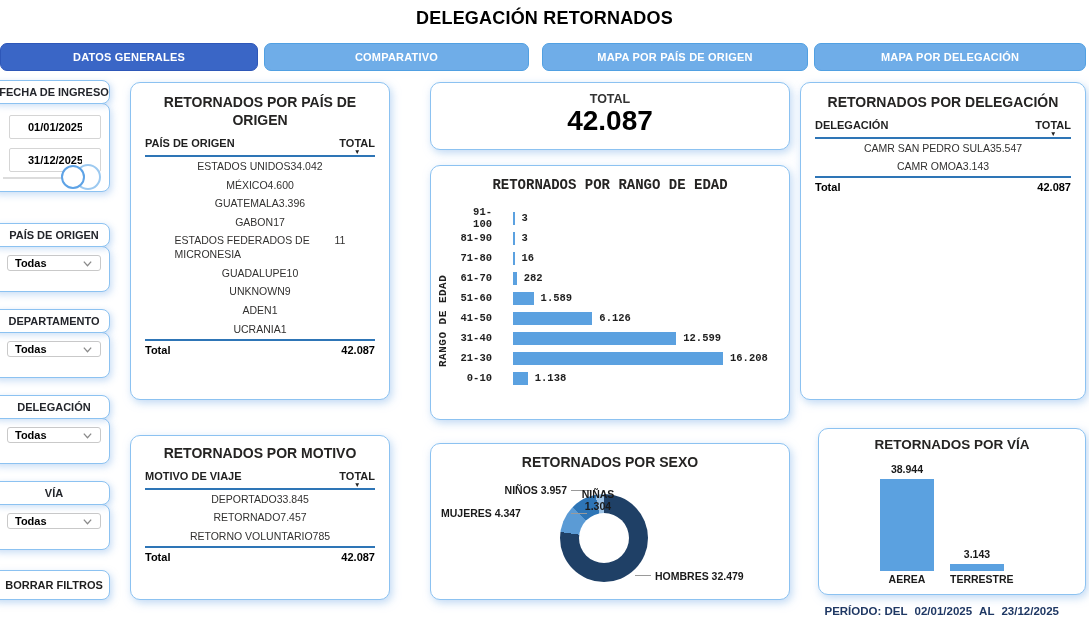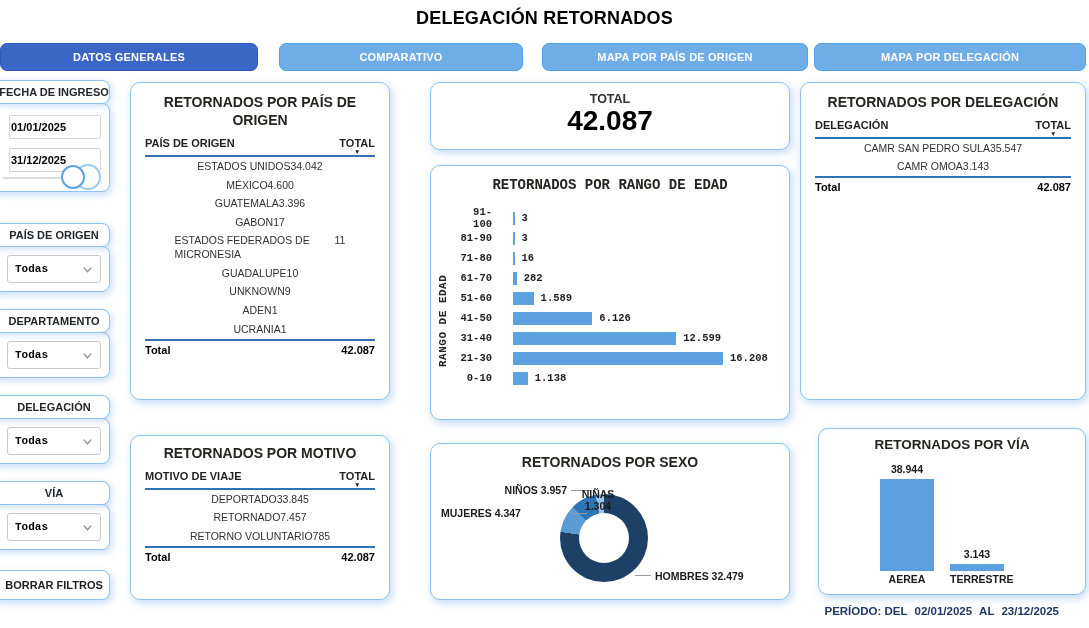--- a/index.html
+++ b/index.html
@@ -21,27 +21,27 @@
     box-shadow:2px 3px 8px rgba(140,185,235,.55); }
 
   
   .fhead { position:absolute; left:-10px; width:120px; height:24px; background:#fff;
     border:1px solid #8cc2f1; border-radius:8px; display:flex; align-items:center; justify-content:center;
     font-size:11px; font-weight:bold; color:#23252b; box-shadow:2px 2px 6px rgba(140,185,235,.45); z-index:2;
     padding-left:8px; }
   .fbody { position:absolute; left:-10px; width:120px; background:#fff; border:1px solid #8cc2f1;
     border-radius:8px; box-shadow:2px 3px 7px rgba(140,185,235,.45); padding-left:8px; }
   .date-input { display:block; width:92px; height:24px; margin:0 0 0 10px; border:1px solid #d5d5d5;
-    border-radius:2px; font-family:inherit; font-size:11px; font-weight:bold; color:#000; padding:0 1px; background:#fff; }
+    border-radius:2px; font-family:inherit; font-size:11px; font-weight:bold; color:#000; padding:0 18px; background:#fff; }
   .slider-track { position:absolute; left:12px; right:34px; top:73px; height:2px; background:#dcdcdc; }
   .slider-handle { position:absolute; border-radius:50%; background:#fff; }
   .h1 { width:24px; height:24px; border:2px solid #5ea3e6; right:24px; top:61px; z-index:2; }
   .h2 { width:26px; height:26px; border:2px solid #9cc9f0; right:8px; top:60px; }
-  .dropdown { margin:8px 8px 8px 8px; height:28px; border:1px solid #c9c9c9; border-radius:3px;
-    display:flex; align-items:center; justify-content:space-between; padding:0 7px; cursor:pointer; background:#fff;font-family:Liberation Mono, monospace; }
+  .dropdown { margin:8px 8px 8px 8px; height:16px; border:1px solid #c9c9c9; border-radius:3px;
+    display:flex; align-items:center; justify-content:space-between; padding:0 7px; cursor:pointer; background:#fff; }
   .dd-value { font-size:11px; font-weight:bold; color:#000; }
   .chev { width:11px; height:11px; flex:0 0 auto; }
   .clear-btn { position:absolute; left:-10px; width:120px; height:30px; background:#fff; border:1px solid #8cc2f1;
     border-radius:8px; font-family:inherit; font-size:11px; font-weight:bold; color:#1f1f1f; cursor:pointer;
     box-shadow:2px 3px 7px rgba(140,185,235,.5); padding-left:8px; }
 
   
   .tbl-title { font-size:14px; font-weight:bold; color:#252423; text-align:center; padding:10px 14px 4px; line-height:1.3; }
   .tbl { margin:0 14px; }
   .thead { display:flex; justify-content:space-between; align-items:flex-start;
@@ -88,21 +88,21 @@
   .periodo span:first-child { margin-left:0; }
 </style>
 </head>
 <body>
 
 <div id="root">
 
   <div class="page-title">DELEGACIÓN RETORNADOS</div>
 
   <div class="tab active" style="left:0;width:258px;">DATOS GENERALES</div>
-  <div class="tab inactive" style="left:279px;width:244px;">COMPARATIVO</div>
+  <div class="tab inactive" style="left:264px;width:265px;">COMPARATIVO</div>
   <div class="tab inactive" style="left:542px;width:266px;">MAPA POR PAÍS DE ORIGEN</div>
   <div class="tab inactive" style="left:814px;width:272px;">MAPA POR DELEGACIÓN</div>
 
   <div class="fhead" style="top:80px;">FECHA DE INGRESO</div>
   <div class="fbody" style="top:103px;height:89px;">
     <input class="date-input" style="margin-top: 11px;" value="01/01/2025">
     <input class="date-input" style="margin-top: 9px;" value="31/12/2025">
     <div class="slider-track"></div>
     <div class="slider-handle h2"></div>
     <div class="slider-handle h1"></div>

